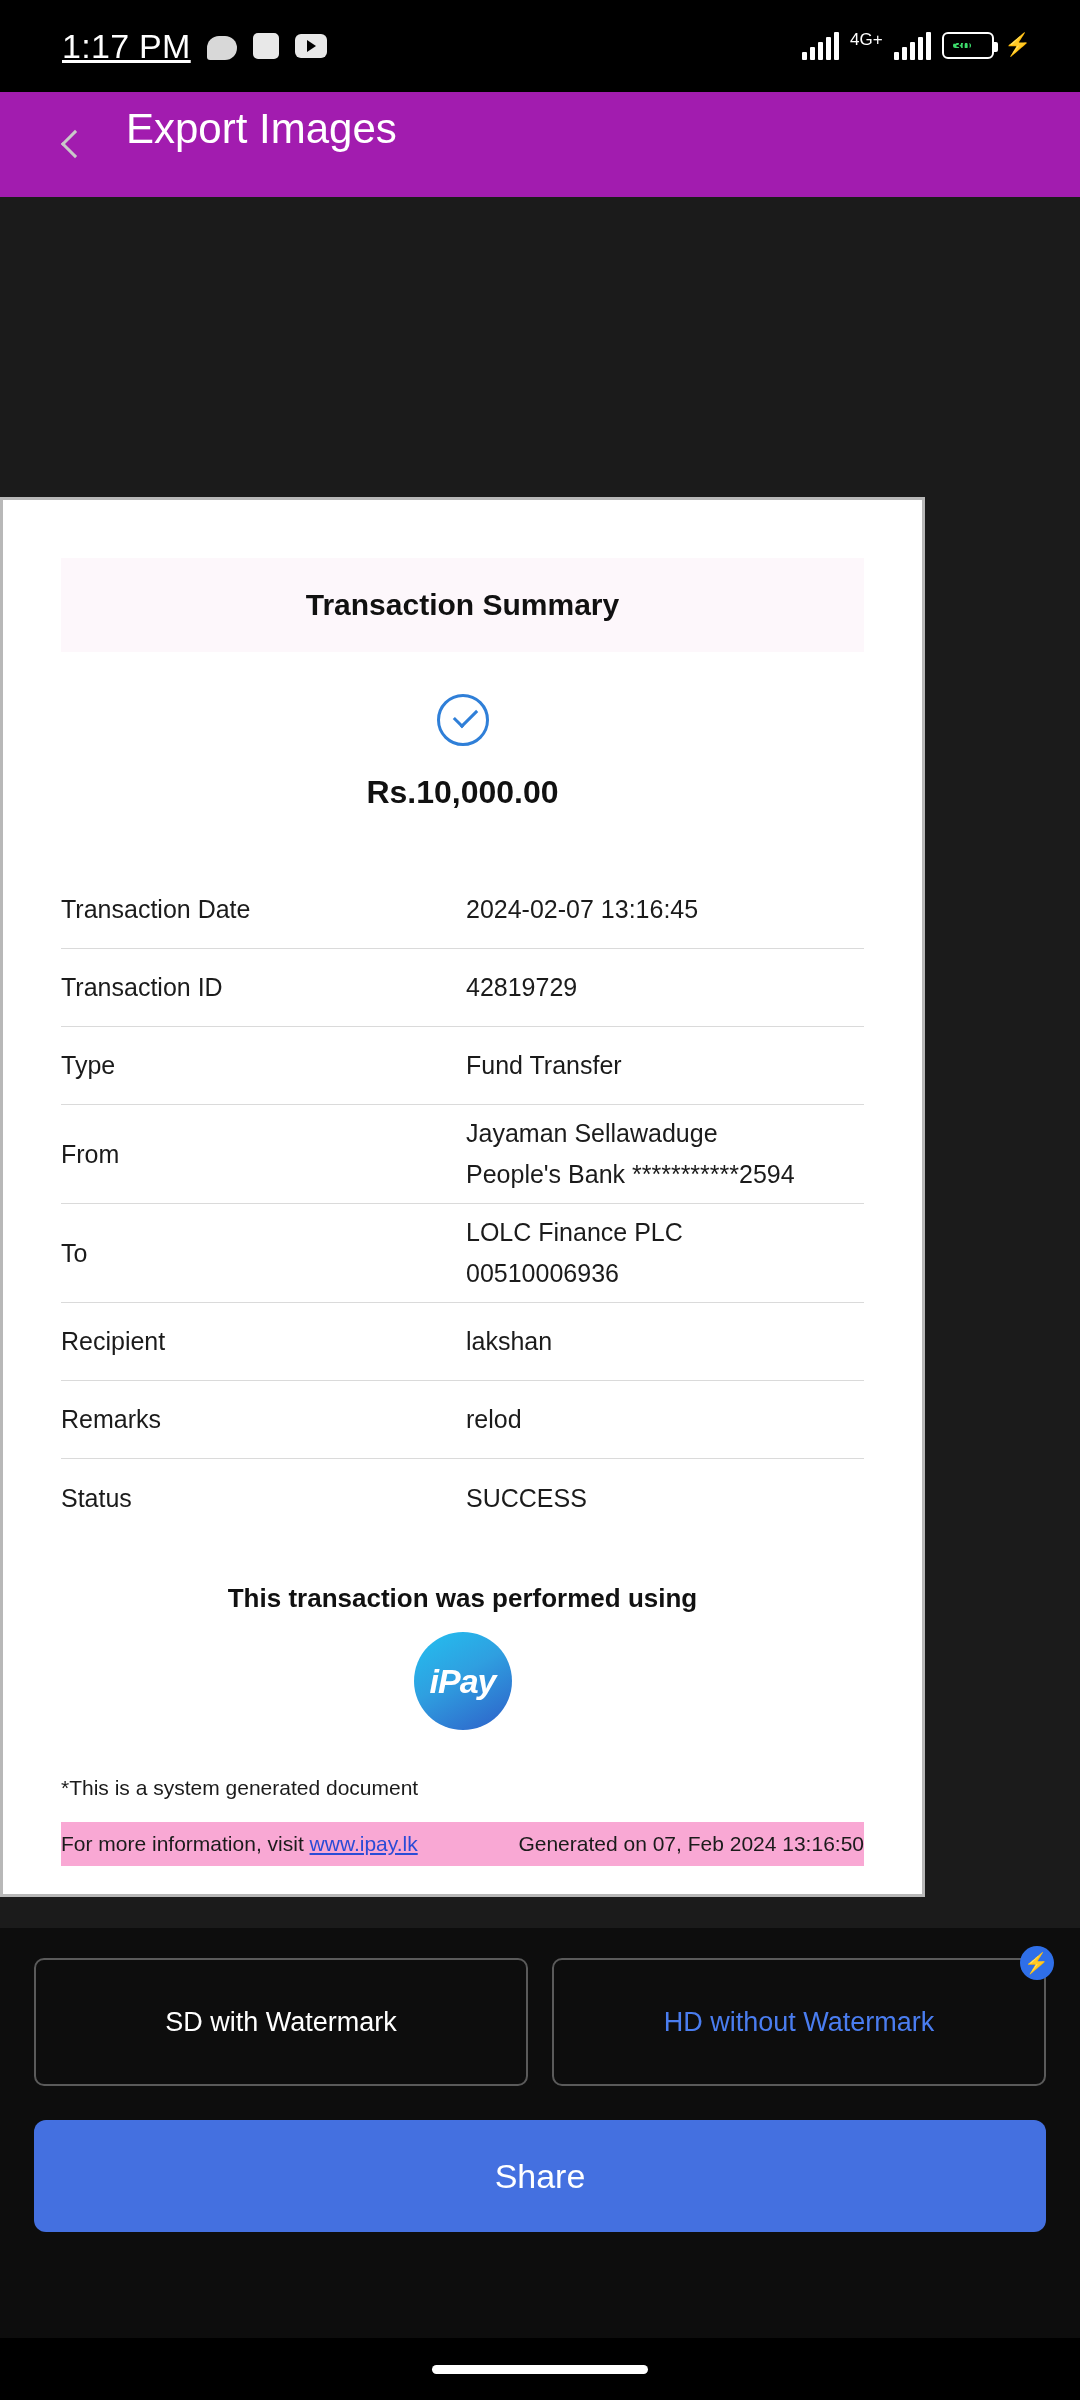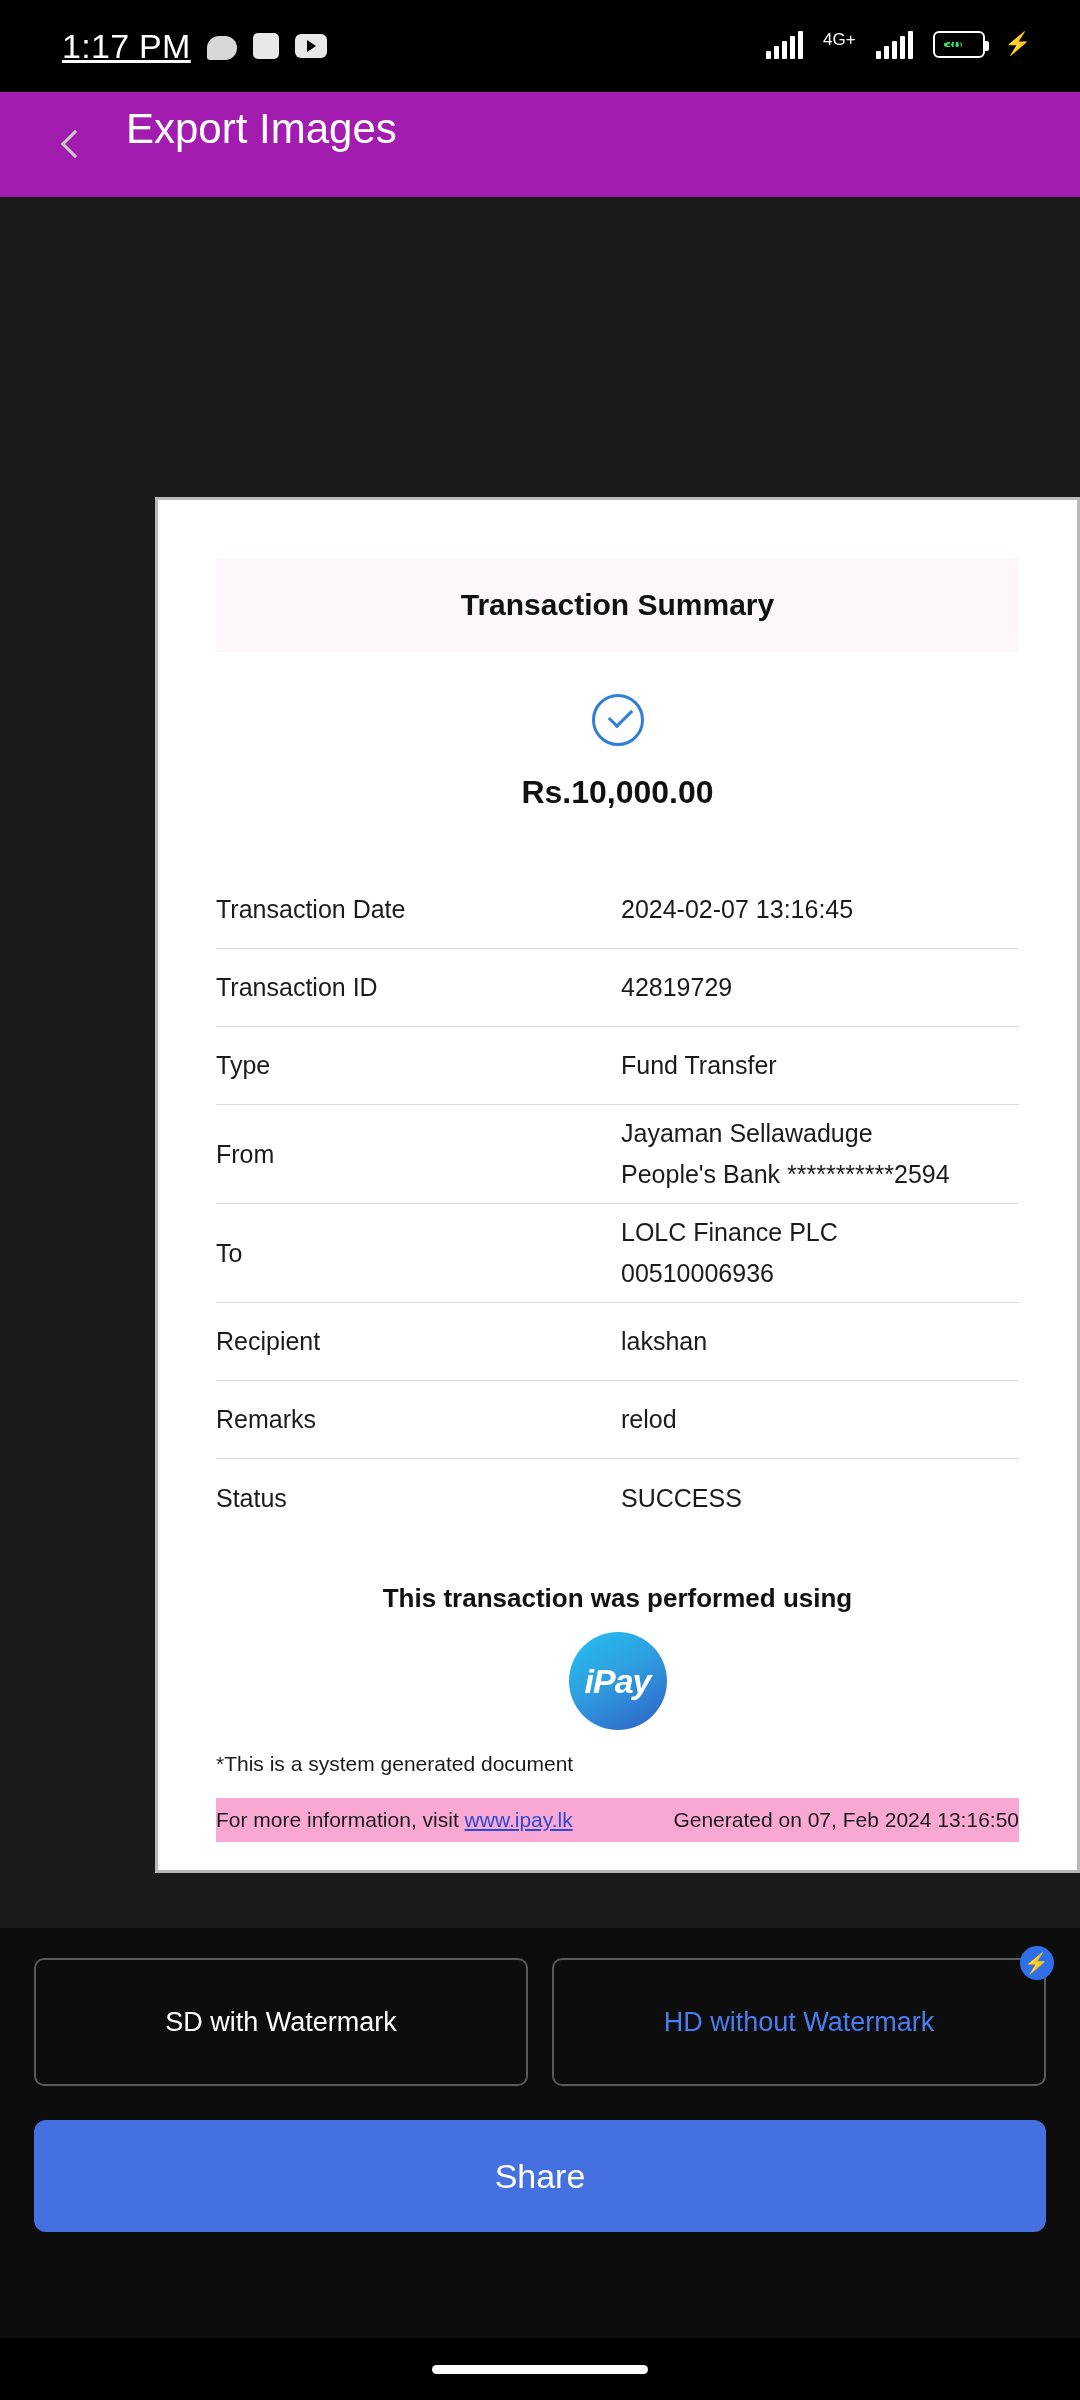--- a/index.html
+++ b/index.html
@@ -63,22 +63,22 @@
   .icon-yt::after {
     content: "";
     position: absolute;
     left: 12px; top: 6px;
     border-left: 9px solid #000;
     border-top: 6px solid transparent;
     border-bottom: 6px solid transparent;
   }
   .status-right {
     display: flex;
-    align-items: flex-start;
-    gap: 20px;
+    align-items: center;
+    gap: 11px;
   }
   .signal {
     display: flex;
     align-items: flex-end;
     gap: 3px;
     height: 28px;
   }
   .signal i {
     display: block;
     width: 5px;
@@ -166,21 +166,21 @@
     max-width: 560px;
   }
 
   
   .content {
     flex: 1 1 auto;
     background: #1b1b1b;
     position: relative;
     display: flex;
     align-items: flex-start;
-    justify-content: flex-end;
+    justify-content: flex-start;
     padding-top: 300px;
   }
 
   .receipt-frame {
     width: 925px;
     background: #ffffff;
     border: 3px solid #b8b8b8;
     padding: 0;
   }
   .receipt {
@@ -272,21 +272,21 @@
     align-items: center;
     justify-content: center;
     color: #ffffff;
     font-size: 34px;
     font-style: italic;
     font-weight: bold;
     letter-spacing: -1px;
   }
 
   .footnote {
-    margin: 22px 58px 0 58px;
+    margin: 46px 58px 0 58px;
     font-size: 21px;
     color: #1b1b1b;
   }
   .footer-line {
     margin: 22px 58px 0 58px;
     display: flex;
     justify-content: space-between;
     align-items: center;
     background: #f9a8d4;
     font-size: 21px;

